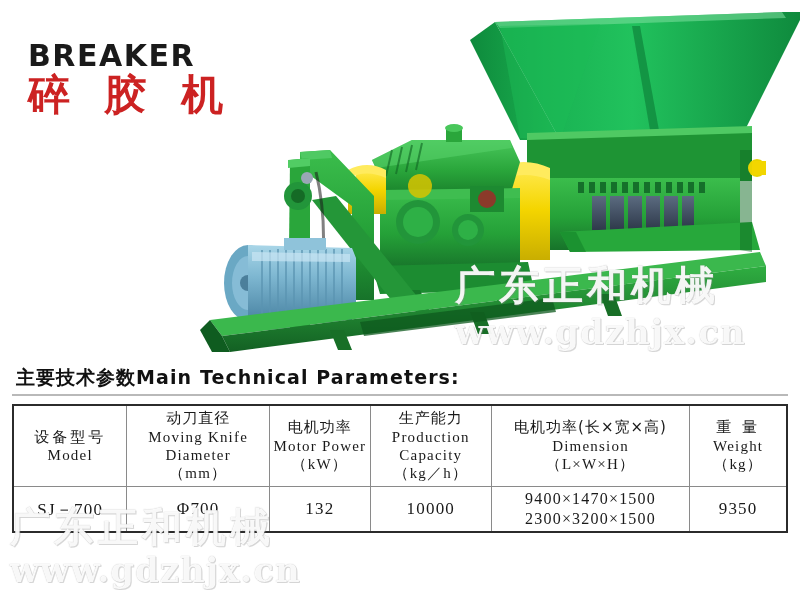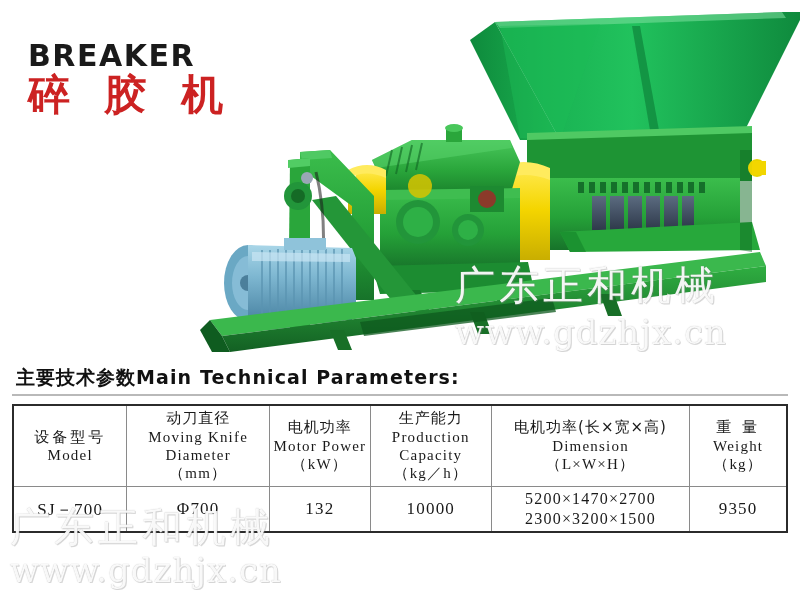--- a/index.html
+++ b/index.html
@@ -55,20 +55,21 @@
   
   .wm {
     position: absolute;
     font-family: "DejaVu Serif", serif;
     color: rgba(255,255,255,0.92);
     text-shadow: 0 0 1px rgba(120,120,120,0.55),
                  1px 1px 0 rgba(140,140,140,0.30);
     white-space: nowrap;
     pointer-events: none;
     user-select: none;
+    font-weight: bold;
   }
   #wm-photo-cn {
     left: 455px; top: 258px;
     font-size: 40px;
     letter-spacing: 4px;
     z-index: 5;
   }
   #wm-photo-url {
     left: 455px; top: 312px;
     font-size: 34px;
@@ -420,19 +421,19 @@
       </th>
     </tr>
   </thead>
   <tbody>
     <tr>
       <td>SJ－700</td>
       <td>Φ700</td>
       <td>132</td>
       <td>10000</td>
       <td>
-        <span class="dim-line">5200×1470×2700</span>
+        <span class="dim-line">9400×1470×1500</span>
         <span class="dim-line">2300×3200×1500</span>
       </td>
       <td>9350</td>
     </tr>
   </tbody>
 </table>
 
 </body></html>

